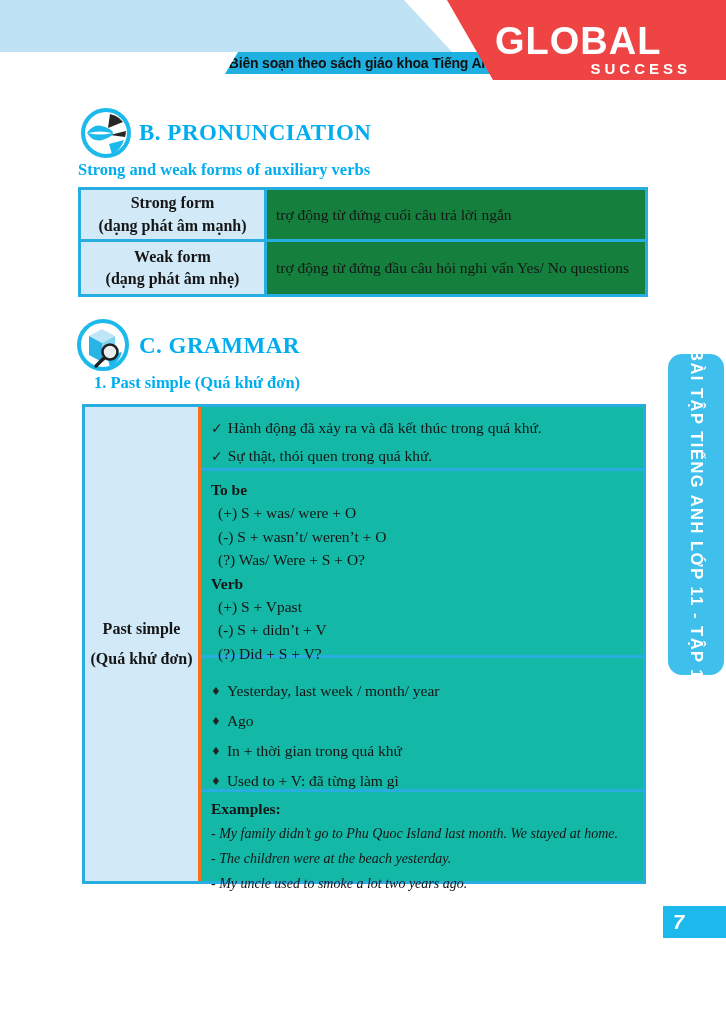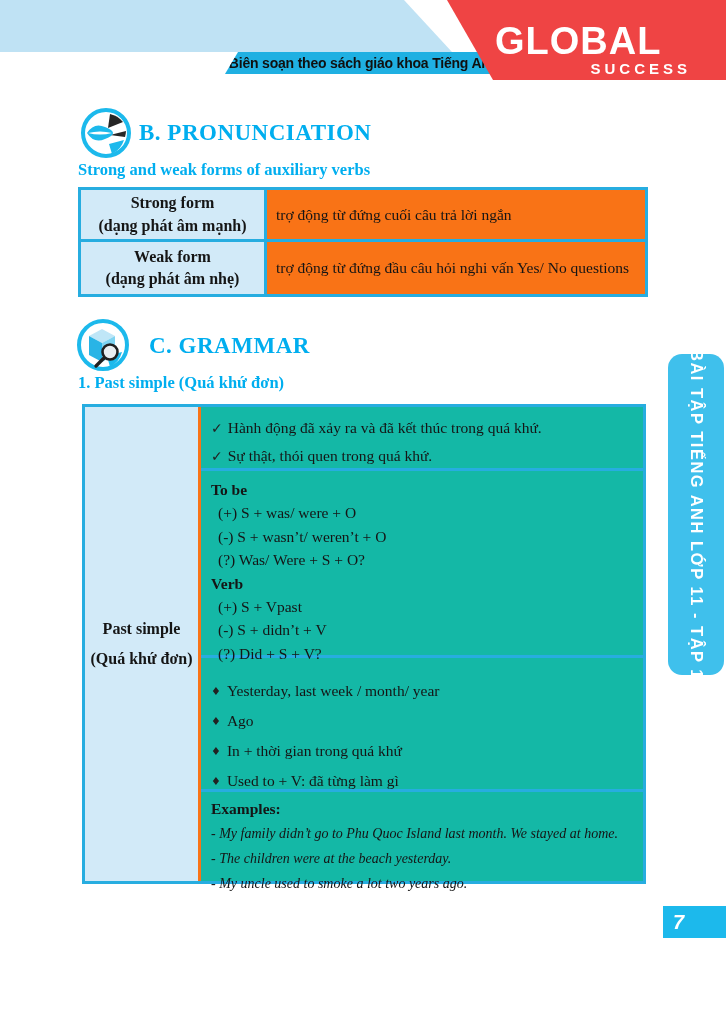--- a/index.html
+++ b/index.html
@@ -48,21 +48,21 @@
     position:absolute; left:78px; top:187px; width:570px; height:110px;
     border:3px solid #27ade0; box-sizing:border-box;
     display:grid; grid-template-columns:186px 1fr; grid-template-rows:1fr 1fr;
   }
   .t1 .term {
     background:#d2eaf8; border-right:3px solid #27ade0; box-sizing:border-box;
     display:flex; flex-direction:column; justify-content:center; align-items:center;
     font-weight:bold; font-size:16px; line-height:1.4; text-align:center;
   }
   .t1 .def {
-    display:flex; align-items:center; padding-left:9px; font-size:15.5px; background:#f97316;
+    display:flex; align-items:center; padding-left:9px; font-size:15.5px; background:#15803d;
     box-sizing:border-box;
   }
   .t1 .rb { border-bottom:3px solid #27ade0; }
   
   .t2 {
     position:absolute; left:82px; top:404px; width:564px; height:480px;
     border:3px solid #27ade0; box-sizing:border-box; display:flex;
   }
   .t2 .gterm {
     width:116px; flex:0 0 116px; background:#d2eaf8; border-right:3px solid #f97316;
@@ -140,22 +140,22 @@
 
   <svg class="sec-icon" style="left:75px; top:317px;" width="56" height="56" viewBox="0 0 56 56">
     <circle cx="28" cy="28" r="24" fill="#ffffff" stroke="#1cb9ec" stroke-width="4"></circle>
     <path d="M47 35 A24 24 0 0 1 35 50 L32 39 Z" fill="#1cb9ec"></path>
     <polygon points="14,19 27,12 40,19 27,26" fill="#bfe6f7"></polygon>
     <polygon points="14,19 27,26 27,45 14,38" fill="#29b4e6"></polygon>
     <polygon points="27,26 40,19 40,38 27,45" fill="#7fd4f2"></polygon>
     <circle cx="35" cy="35" r="7.5" fill="#e9eef1" stroke="#202020" stroke-width="2.6"></circle>
     <line x1="29" y1="41" x2="21" y2="49" stroke="#202020" stroke-width="3.4" stroke-linecap="round"></line>
   </svg>
-  <div class="sec-title" style="left:149px; top:333px;">C. GRAMMAR</div>
-  <div class="sub-title" style="left:78px; top:373px;">1. Past simple (Quá khứ đơn)</div>
+  <div class="sec-title" style="left:139px; top:333px;">C. GRAMMAR</div>
+  <div class="sub-title" style="left:94px; top:373px;">1. Past simple (Quá khứ đơn)</div>
 
   <div class="t2">
     <div class="gterm">
       <span>Past simple</span>
       <span>(Quá khứ đơn)</span>
     </div>
     <div class="gright">
 
       <div class="gsec sec-usage divide">
         <div>

